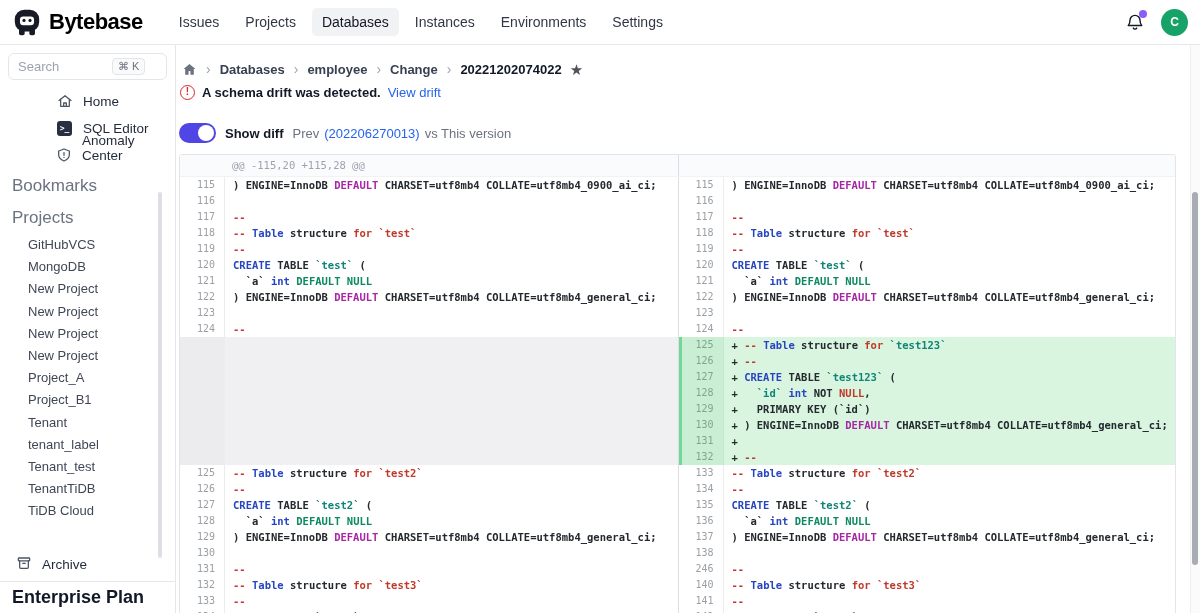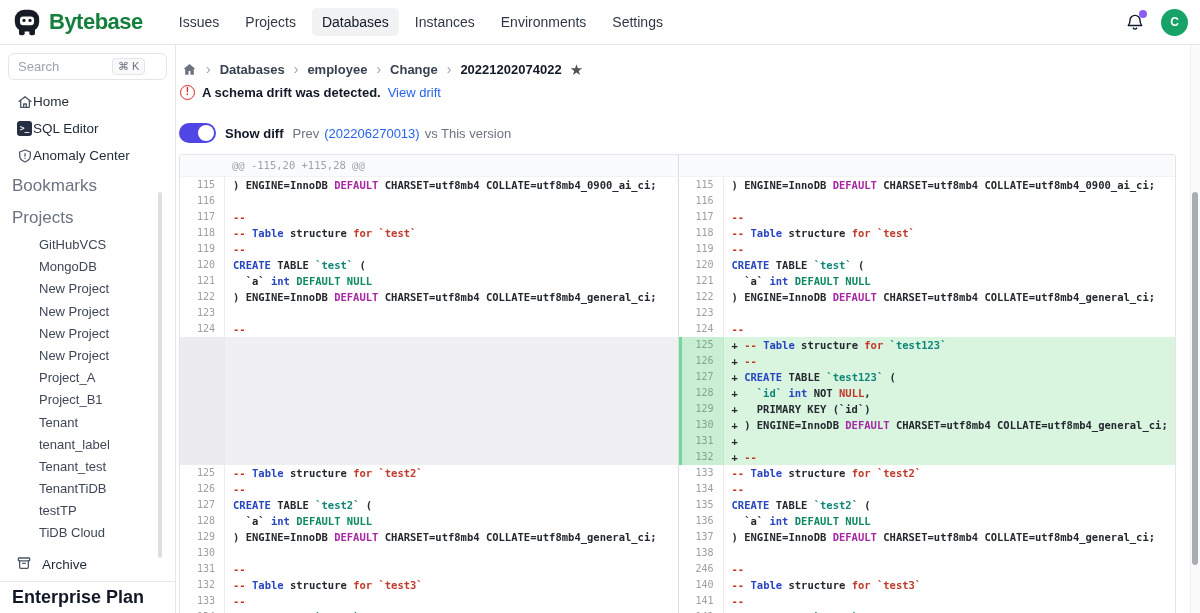--- a/index.html
+++ b/index.html
@@ -4,49 +4,49 @@
 <style>
   * { margin:0; padding:0; box-sizing:border-box; }
   html,body { width:1200px; height:613px; overflow:hidden; background:#fff;
     font-family:"Liberation Sans", sans-serif; color:#111827; }
   body { position:relative; }
 
   
   .navbar { height:45px; border-bottom:1px solid #e5e7eb; display:flex; align-items:center;
     padding:0 12px; position:relative; z-index:5; background:#fff; }
   .brand { display:flex; align-items:center; gap:7px; cursor:pointer; }
-  .brand-word { font-size:22px; font-weight:800; letter-spacing:-0.5px; color:#15803d; }
+  .brand-word { font-size:22px; font-weight:800; letter-spacing:-0.5px; color:#000000; }
   .primary-nav { display:flex; align-items:center; gap:6px; margin-left:26px; }
   .nav-item { font-size:14px; color:#303846; padding:6px 10px; border-radius:5px; cursor:pointer; }
   .nav-item.active { background:#f1f2f4; color:#111827; }
   .nav-right { margin-left:auto; display:flex; align-items:center; gap:16px; }
   .bell-wrap { position:relative; width:20px; height:20px; cursor:pointer; }
   .bell-dot { position:absolute; top:-2px; right:-2px; width:8px; height:8px; border-radius:50%;
     background:var(--dot,#8b5cf6); }
   .avatar { width:27px; height:27px; border-radius:50%; background:var(--avatar,#17a368);
     color:#fff; font-size:12px; font-weight:700; display:flex; align-items:center; justify-content:center; cursor:pointer; }
 
   
   .sidebar { position:absolute; top:45px; left:0; bottom:0; width:176px; border-right:1px solid #e5e7eb;
     background:#fff; display:flex; flex-direction:column; }
   .search-box { margin:8px; height:27px; border:1px solid #e2e5e9; border-radius:6px; display:flex;
     align-items:center; padding:0 5px 0 9px; gap:4px; }
   .search-box input { border:none; outline:none; width:90px; font-size:13px; color:#374151;
     font-family:"Liberation Sans", sans-serif; }
   .search-box input::placeholder { color:#9ca3af; }
   .kbd { font-size:11px; color:#6b7280; border:1px solid #e2e5e9; border-radius:4px; padding:1px 5px;
     background:#fafafa; white-space:nowrap; }
-  .side-nav-item { display:flex; align-items:center; padding:6px 8px 6px 16px; font-size:13.5px;
-    color:#1f2937; cursor:pointer; height:27px; }
+  .side-nav-item { display:flex; align-items:flex-end; gap:10px; padding:6px 8px 6px 16px; font-size:13.5px;
+    color:#1f2937; cursor:pointer; height:27px;margin-left:40px; }
   .side-nav-item .ic { width:17px; display:flex; justify-content:center; }
   .term-ic { background:#273043; color:#fff; border-radius:3px; font-size:8px; font-weight:700;
     width:15px; height:15px; display:flex; align-items:center; justify-content:center;
     font-family:"DejaVu Sans Mono", monospace; }
   .side-label { font-size:17px; color:#6b7280; padding:7px 12px 5px 12px; }
-  .project-item { font-size:13px; color:#3f4756; padding:4px 12px 4px 39px; height:22.2px; cursor:pointer;
+  .project-item { font-size:13px; color:#3f4756; padding:4px 12px 4px 28px; height:22.2px; cursor:pointer;
     white-space:nowrap; }
   .side-list { flex:1 1 auto; overflow:hidden; }
   .archive-row { display:flex; align-items:center; gap:10px; padding:7px 8px 7px 16px; font-size:13.5px;
     color:#1f2937; cursor:pointer; }
   .side-footer { border-top:1px solid #e5e7eb; padding:5px 12px; font-size:18px; font-weight:700; color:#111827; }
   .side-scroll { position:absolute; left:158px; top:147px; width:4px; height:366px; background:#dcdfe4; border-radius:2px; }
 
   
   .main { position:absolute; top:45px; left:177px; right:0; bottom:0; padding:12px 0 0 2px; background:#fff; }
   .bc-row { height:24px; display:flex; align-items:center; gap:8px; padding-left:3px; }
@@ -181,21 +181,20 @@
       <div class="project-item">New Project</div>
       <div class="project-item">New Project</div>
       <div class="project-item">New Project</div>
       <div class="project-item">New Project</div>
       <div class="project-item">Project_A</div>
       <div class="project-item">Project_B1</div>
       <div class="project-item">Tenant</div>
       <div class="project-item">tenant_label</div>
       <div class="project-item">Tenant_test</div>
       <div class="project-item">TenantTiDB</div>
-      <div class="project-item">testTP</div>
       <div class="project-item">TiDB Cloud</div>
     </div>
 
   <div class="archive-row">
     <span class="ic">
       <svg width="16" height="16" viewBox="0 0 24 24" fill="none" stroke="#4b5563" stroke-width="1.9" stroke-linecap="round" stroke-linejoin="round">
         <rect x="3.5" y="4.5" width="17" height="4.2" rx="1"></rect>
           <path d="M5.5 8.7V18.5a1.5 1.5 0 0 0 1.5 1.5h10a1.5 1.5 0 0 0 1.5-1.5V8.7"></path>
           <path d="M10 12.5h4"></path>
       </svg>

